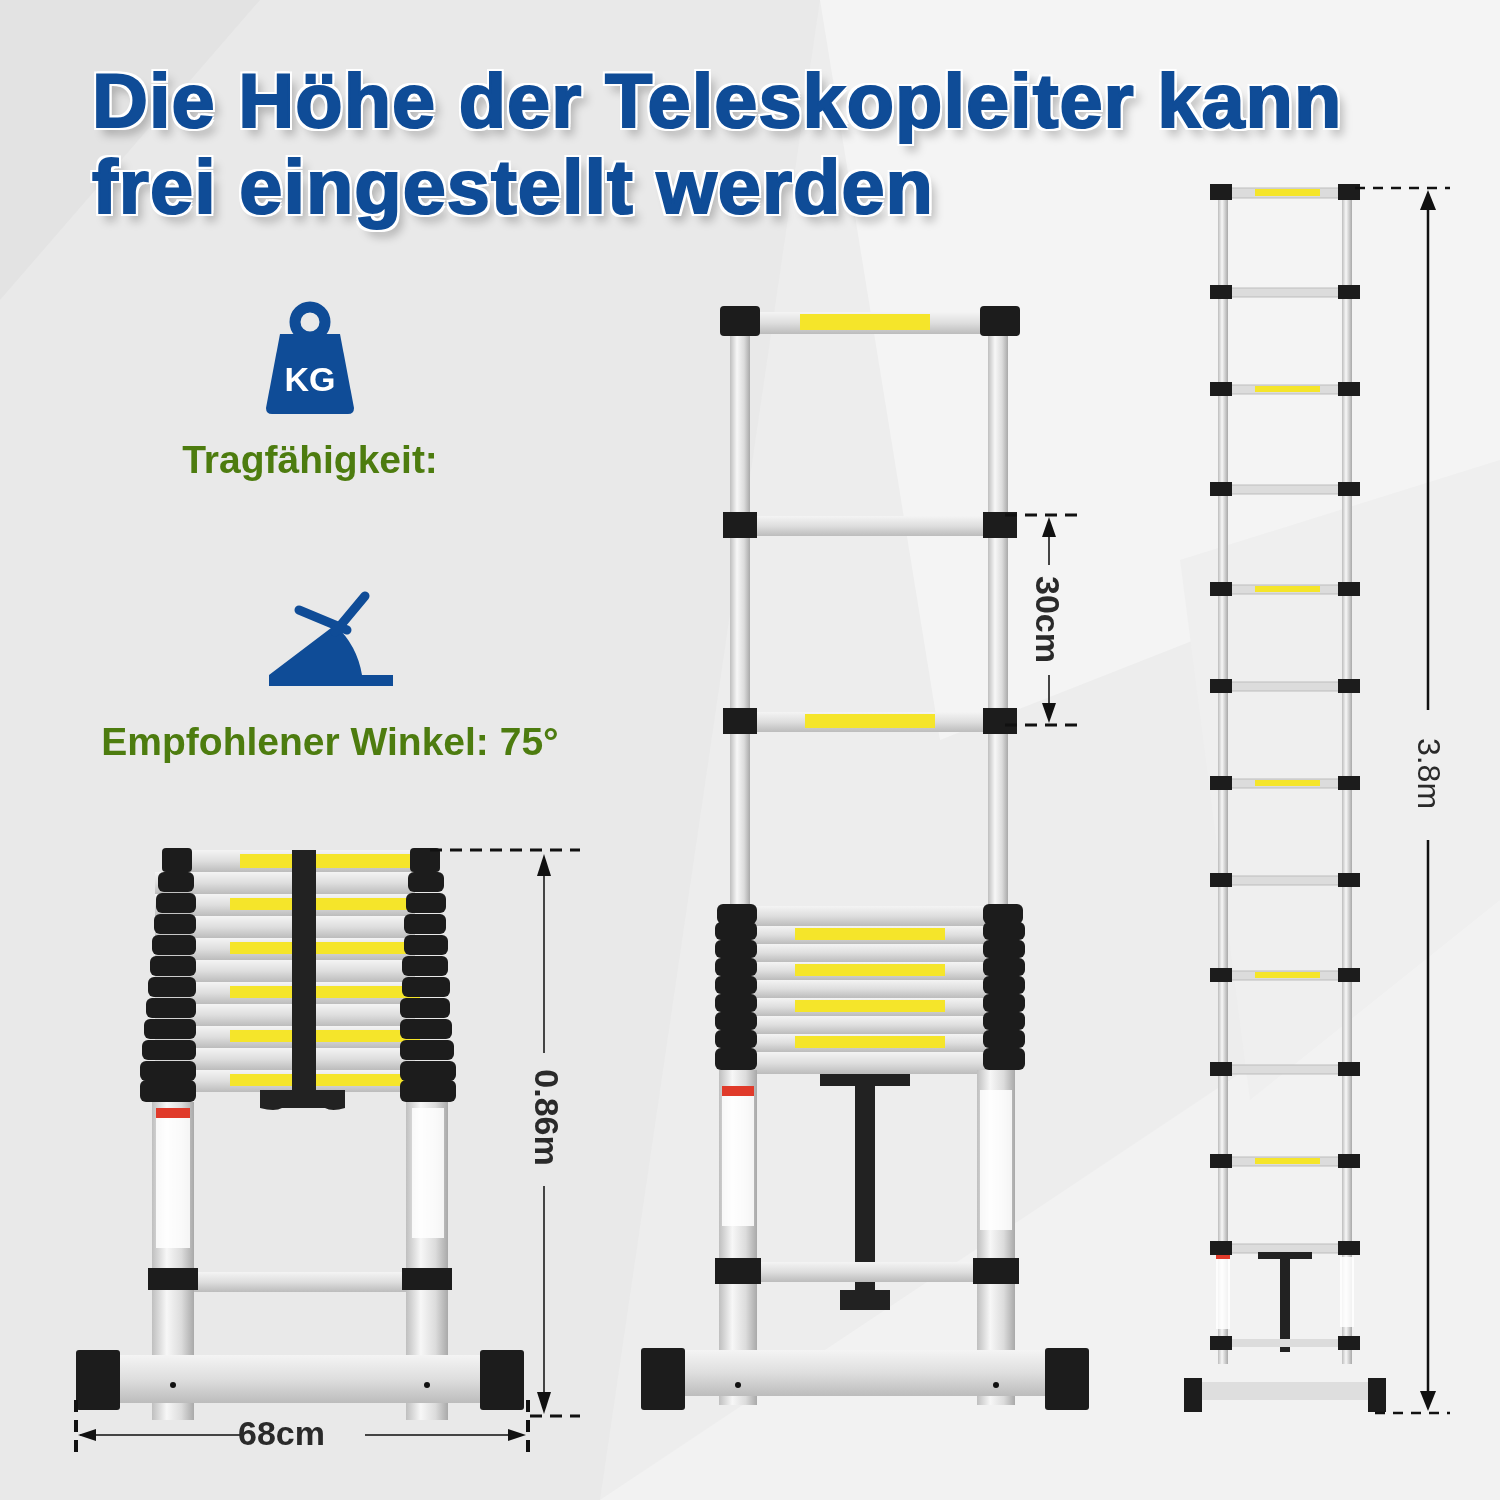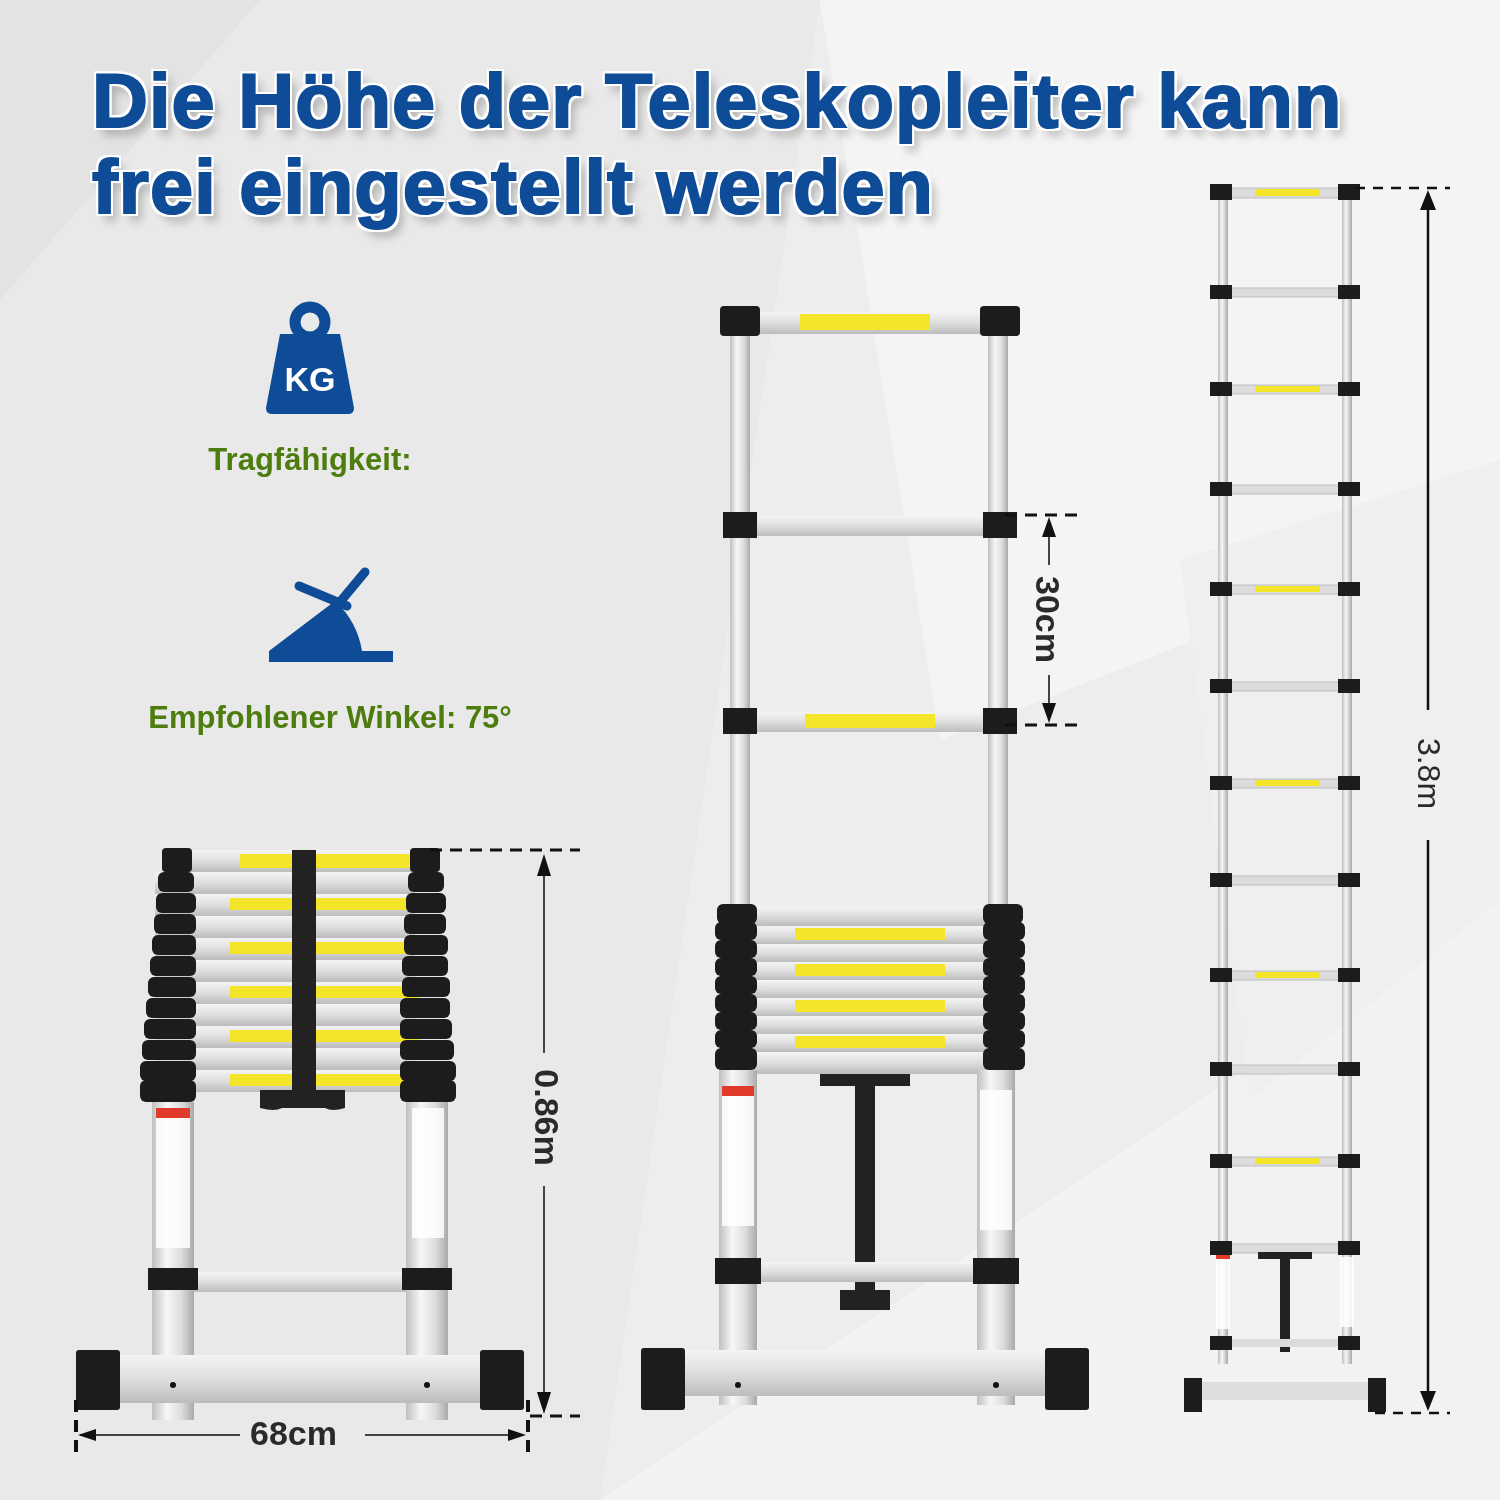--- a/index.html
+++ b/index.html
@@ -23,22 +23,22 @@
       3px 0 0 #fff, -3px 0 0 #fff, 0 3px 0 #fff, 0 -3px 0 #fff,
       3px 3px 0 #fff, -3px -3px 0 #fff, 3px -3px 0 #fff, -3px 3px 0 #fff,
       6px 8px 10px rgba(0,0,0,0.25);
     transform: scaleX(1.02);
     transform-origin: left top;
   }
   .title div { white-space: nowrap; }
 
   .spec { position: absolute; z-index: 5; text-align: center; color: #4d7c0f; font-weight: 700; }
   .spec-weight { left: 150px; top: 300px; width: 320px; }
-  .spec-angle  { left: 80px; top: 566px; width: 500px; }
-  .spec .label { font-size: 31px; line-height: 44px; }
+  .spec-angle  { left: 80px; top: 590px; width: 500px; }
+  .spec .label { font-size: 39px; line-height: 44px; }
   .icon-weight { width: 120px; height: 120px; margin: 0 auto 18px; display: block; }
   .icon-angle { width: 130px; height: 110px; margin: 0 auto 20px; display: block; }
 
   .ladder { position: absolute; z-index: 3; }
   .dim { position: absolute; z-index: 4; }
   .dim-label {
     position: absolute; font-weight: 700; color: #2a2a2a; font-size: 34px;
     background: transparent; white-space: nowrap;
   }
   .vert { transform: rotate(90deg); transform-origin: center center; }
@@ -176,21 +176,21 @@
 
 <div class="dim" style="left:70px; top:1400px; width:470px; height:60px;">
   <svg width="470" height="60" xmlns="http://www.w3.org/2000/svg">
     <line x1="6" y1="0" x2="6" y2="58" stroke="#111" stroke-width="4" stroke-dasharray="12,8"></line>
     <line x1="458" y1="0" x2="458" y2="58" stroke="#111" stroke-width="4" stroke-dasharray="12,8"></line>
     <line x1="10" y1="35" x2="170" y2="35" stroke="#444" stroke-width="2"></line>
     <line x1="295" y1="35" x2="452" y2="35" stroke="#444" stroke-width="2"></line>
     <polygon points="8,35 26,29 26,41" fill="#111"></polygon>
     <polygon points="456,35 438,29 438,41" fill="#111"></polygon>
   </svg>
-  <div class="dim-label" style="left:180px; top:14px;">68cm</div>
+  <div class="dim-label" style="left:168px; top:14px;">68cm</div>
 </div>
 
 <svg class="ladder" style="left:635px; top:300px;" width="460" height="1115" viewBox="0 0 460 1115" xmlns="http://www.w3.org/2000/svg">
   <defs>
     <linearGradient id="alu2" x1="0" y1="0" x2="1" y2="0">
       <stop offset="0" stop-color="#bfbfbf"></stop>
         <stop offset="0.35" stop-color="#f7f7f7"></stop>
         <stop offset="0.7" stop-color="#dcdcdc"></stop>
         <stop offset="1" stop-color="#a9a9a9"></stop>
     </linearGradient>

